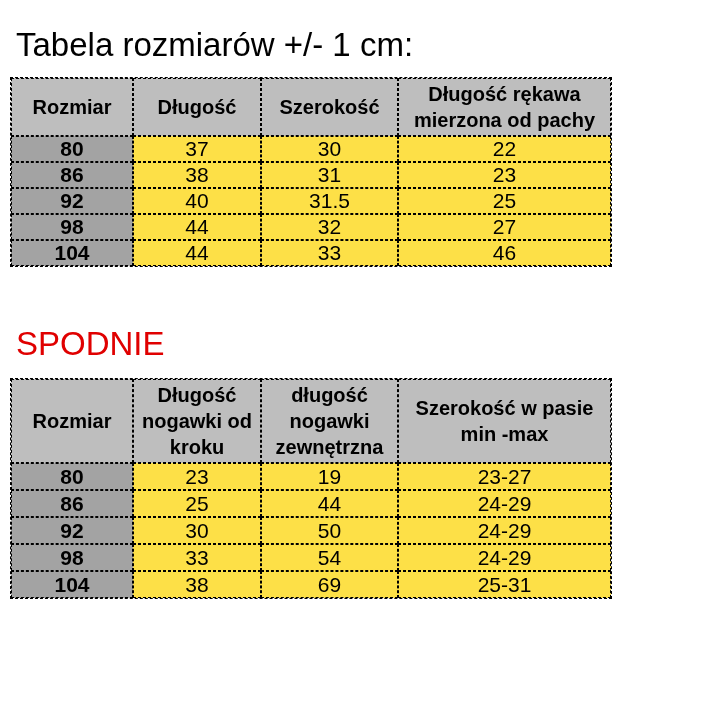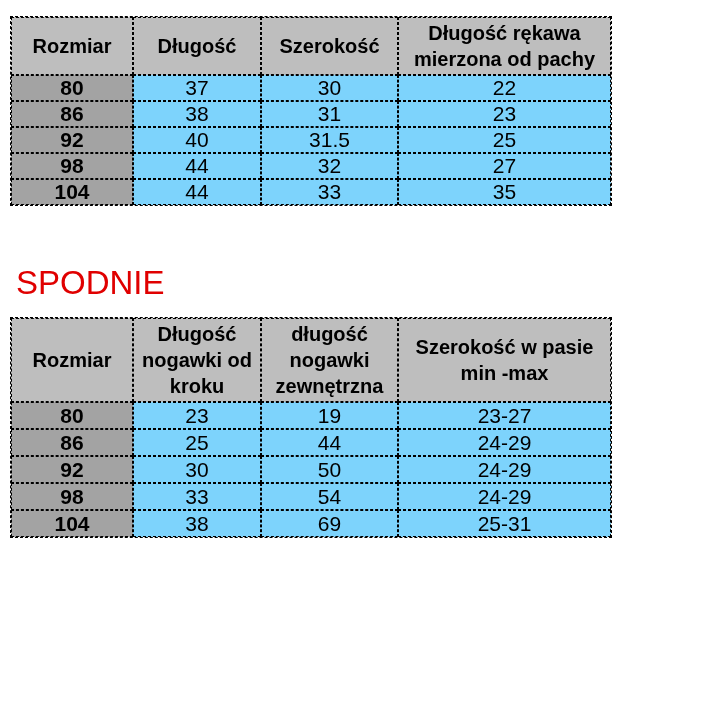--- a/index.html
+++ b/index.html
@@ -53,38 +53,39 @@
     font-weight: bold;
     font-size: 20px;
     line-height: 1.3;
   }
   table.sizes tbody th {
     background: #a3a3a3;
     font-weight: bold;
     font-size: 21px;
   }
   table.sizes tbody td {
-    background: #7dd3fc;
+    background: #fde047;
     font-weight: 400;
     font-size: 21px;
   }
   #bluza-table thead tr { height: 58px; }
   #bluza-table tbody tr { height: 25px; }
   #spodnie-table thead tr { height: 84px; }
   #spodnie-table tbody tr { height: 27px; }
   col.c1 { width: 122px; }
   col.c2 { width: 128px; }
   col.c3 { width: 137px; }
   col.c4 { width: 213px; }
 </style>
 </head>
 <body>
 
 <div>
 
+  <h1 class="page-title">Tabela rozmiarów +/- 1 cm:</h1>
 
 
   <table class="sizes" id="bluza-table">
     <colgroup>
         <col class="c1">
         <col class="c2">
         <col class="c3">
         <col class="c4">
       </colgroup>
     <thead>
@@ -117,21 +118,21 @@
       <tr>
         <th>98</th>
         <td>44</td>
         <td>32</td>
         <td>27</td>
       </tr>
       <tr>
         <th>104</th>
         <td>44</td>
         <td>33</td>
-        <td>35</td>
+        <td>46</td>
       </tr>
     </tbody>
   </table>
 
   <h2 class="section-heading" id="spodnie-heading">SPODNIE</h2>
 
   <table class="sizes" id="spodnie-table">
     <colgroup>
         <col class="c1">
         <col class="c2">

